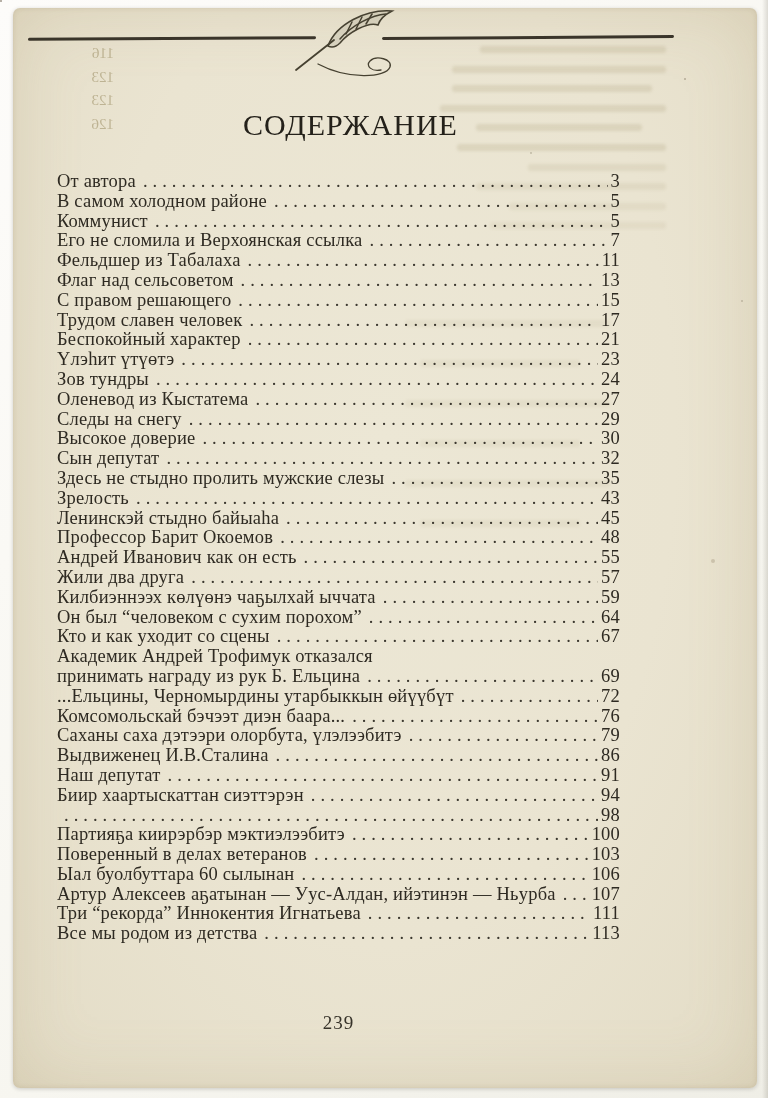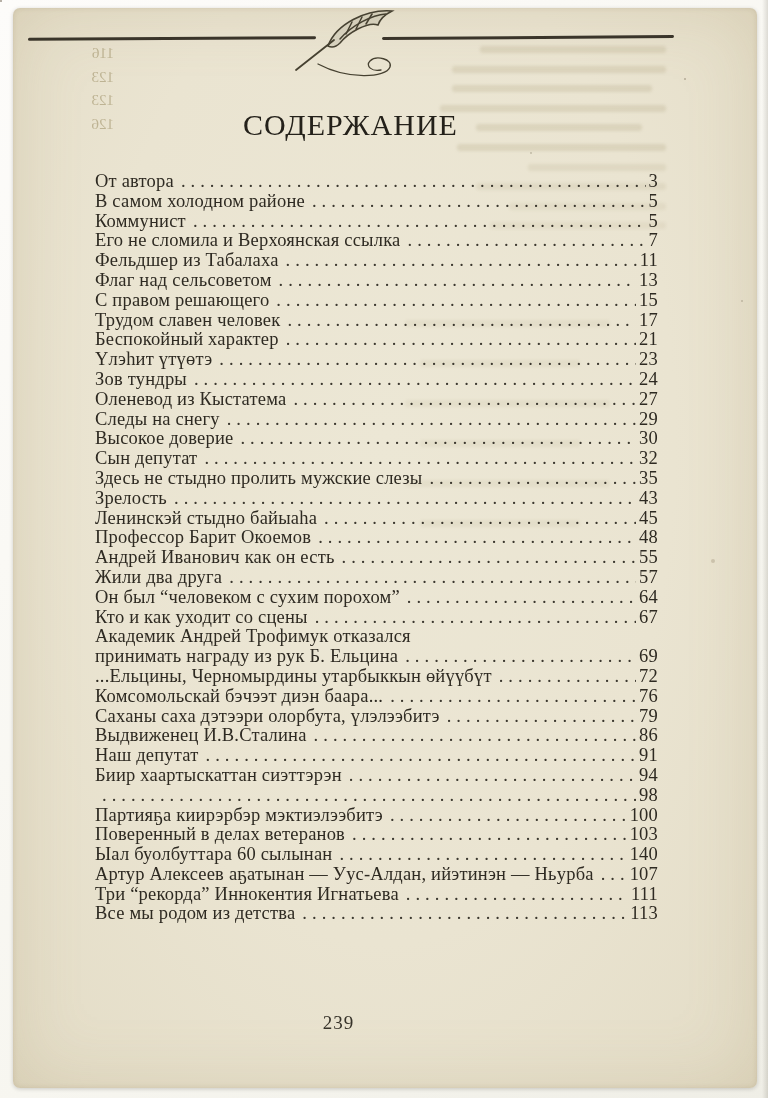--- a/index.html
+++ b/index.html
@@ -26,21 +26,21 @@
   .rule-right{left:382px;top:36px;width:292px;transform:rotate(-0.4deg);}
   .quill{position:absolute;left:286px;top:4px;width:132px;height:80px;}
 
   
   .title{
     position:absolute;left:57px;top:108px;width:563px;text-align:center;
     font-size:30px;font-weight:normal;letter-spacing:1px;color:#24211a;
     transform:translateX(12px);
   }
   
-  .toc{position:absolute;left:57px;top:172px;width:563px;color:#2e2a22;margin-left:38px;}
+  .toc{position:absolute;left:57px;top:172px;width:563px;color:#2e2a22;}
   .row{display:flex;align-items:baseline;height:19.8px;line-height:19.8px;
     font-size:18.5px;letter-spacing:.2px;}
   .row .t{white-space:nowrap;}
   .row .leader{flex:1;overflow:hidden;white-space:nowrap;margin:0 1px 0 7px;opacity:.92;}
   .row .leader::after{content:". . . . . . . . . . . . . . . . . . . . . . . . . . . . . . . . . . . . . . . . . . . . . . . . . . . . . . . . . . . . . . . . . . . . . . . . . . . .";}
   .row .n{white-space:nowrap;padding-left:2px;}
   .row.no-leader .leader::after{content:"";}
 
   
   .folio{position:absolute;left:57px;top:1012px;width:563px;text-align:center;
@@ -248,20 +248,25 @@
         <span class="leader"></span>
         <span class="n">55</span>
       </div>
 
       <div class="row">
         <span class="t">Жили два друга</span>
         <span class="leader"></span>
         <span class="n">57</span>
       </div>
 
+      <div class="row">
+        <span class="t">Килбиэннээх көлүөнэ чаҕылхай ыччата</span>
+        <span class="leader"></span>
+        <span class="n">59</span>
+      </div>
 
       <div class="row">
         <span class="t">Он был “человеком с сухим порохом”</span>
         <span class="leader"></span>
         <span class="n">64</span>
       </div>
 
       <div class="row">
         <span class="t">Кто и как уходит со сцены</span>
         <span class="leader"></span>
@@ -329,21 +334,21 @@
 
       <div class="row">
         <span class="t">Поверенный в делах ветеранов</span>
         <span class="leader"></span>
         <span class="n">103</span>
       </div>
 
       <div class="row">
         <span class="t">Ыал буолбуттара 60 сылынан</span>
         <span class="leader"></span>
-        <span class="n">140</span>
+        <span class="n">106</span>
       </div>
 
       <div class="row">
         <span class="t">Артур Алексеев аҕатынан — Уус-Алдан, ийэтинэн — Ньурба</span>
         <span class="leader"></span>
         <span class="n">107</span>
       </div>
 
       <div class="row">
         <span class="t">Три “рекорда” Иннокентия Игнатьева</span>

